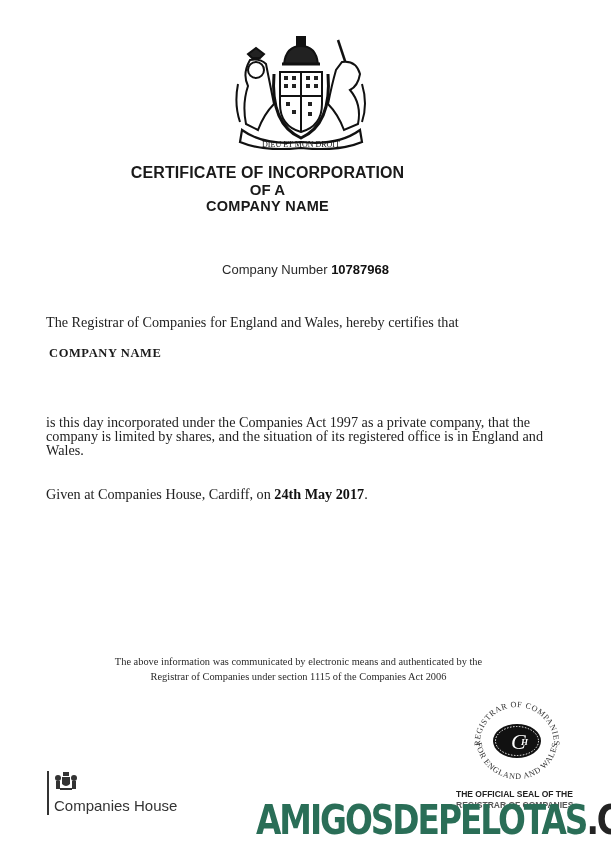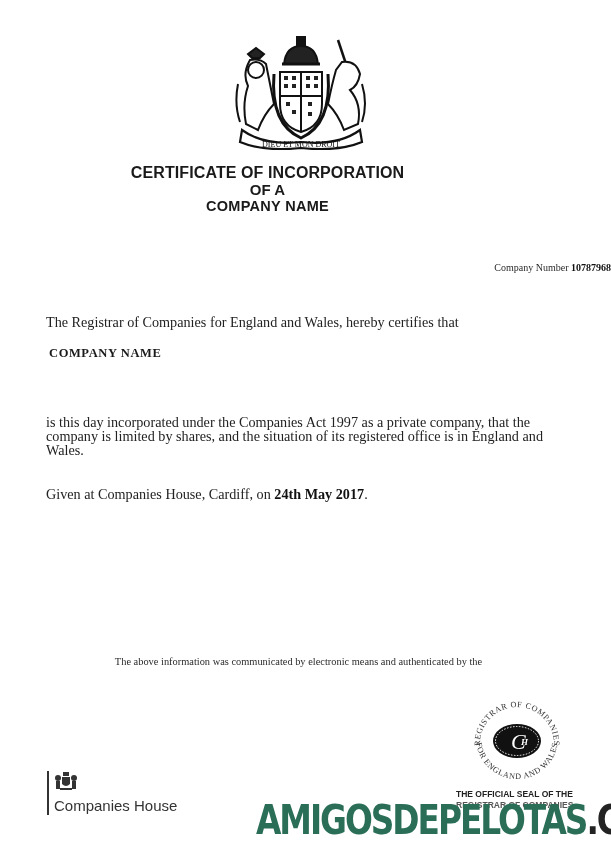--- a/index.html
+++ b/index.html
@@ -10,22 +10,22 @@
     .abs { position: absolute; }
     .crest { left: 234px; top: 34px; width: 134px; height: 116px; }
     .title {
       left: 0; width: 535px; text-align: center;
       font-family: "Liberation Sans", sans-serif; font-weight: bold; color: #1a1a1a;
     }
     .t1 { top: 164px; font-size: 16px; letter-spacing: 0.1px; }
     .t2 { top: 181px; font-size: 15px; }
     .t3 { top: 198px; font-size: 14.5px; letter-spacing: 0.3px; }
     .compnum {
-      left: 0; width: 611px; text-align: right; top: 262px;
-      font-family: Liberation Serif, serif; font-size: 10px; color: #2a2a2a;
+      left: 0; width: 611px; text-align: center; top: 262px;
+      font-family: Liberation Sans, sans-serif; font-size: 13px; color: #2a2a2a;
     }
     .compnum b { color: #111; }
     .serif { font-family: Liberation Serif, serif; color: #222; }
     .p1 { left: 46px; top: 314px; font-size: 14.2px; }
     .cname { left: 49px; top: 346px; font-size: 12.5px; font-weight: bold; letter-spacing: 0.6px; color: #1a1a1a; }
     .p2 { left: 46px; top: 415px; width: 520px; font-size: 14.2px; line-height: 14px; }
     .p3 { left: 46px; top: 486px; font-size: 14.2px; }
     .p3 b { color: #111; }
     .note {
       left: 0; width: 597px; text-align: center; top: 654px;
@@ -104,20 +104,21 @@
 <div class="abs serif p1">The Registrar of Companies for England and Wales, hereby certifies that</div>
 <div class="abs serif cname">COMPANY NAME</div>
 <div class="abs serif p2">is this day incorporated under the Companies Act 1997 as a private company, that the company is limited by shares, and the situation of its registered office is in England and Wales.</div>
 <div class="abs serif p3">
   <span>Given at Companies House, Cardiff, on</span>
   <b>24th May 2017</b><span>.</span>
 </div>
 
 <div class="abs serif note">
   <div>The above information was communicated by electronic means and authenticated by the</div>
+  <div>Registrar of Companies under section 1115 of the Companies Act 2006</div>
 </div>
 
 <svg class="abs seal" viewBox="0 0 94 94">
   <defs>
     <path id="sealTop" d="M10 50 A37 37 0 0 1 84 50"></path>
     <path id="sealBottom" d="M6 44 A41 41 0 0 0 88 44"></path>
   </defs>
   <text font-family="Liberation Serif, serif" font-size="8.2" fill="#333" letter-spacing="0.6">
     <textPath href="#sealTop" startOffset="50%" text-anchor="middle">REGISTRAR OF COMPANIES</textPath>
   </text>

